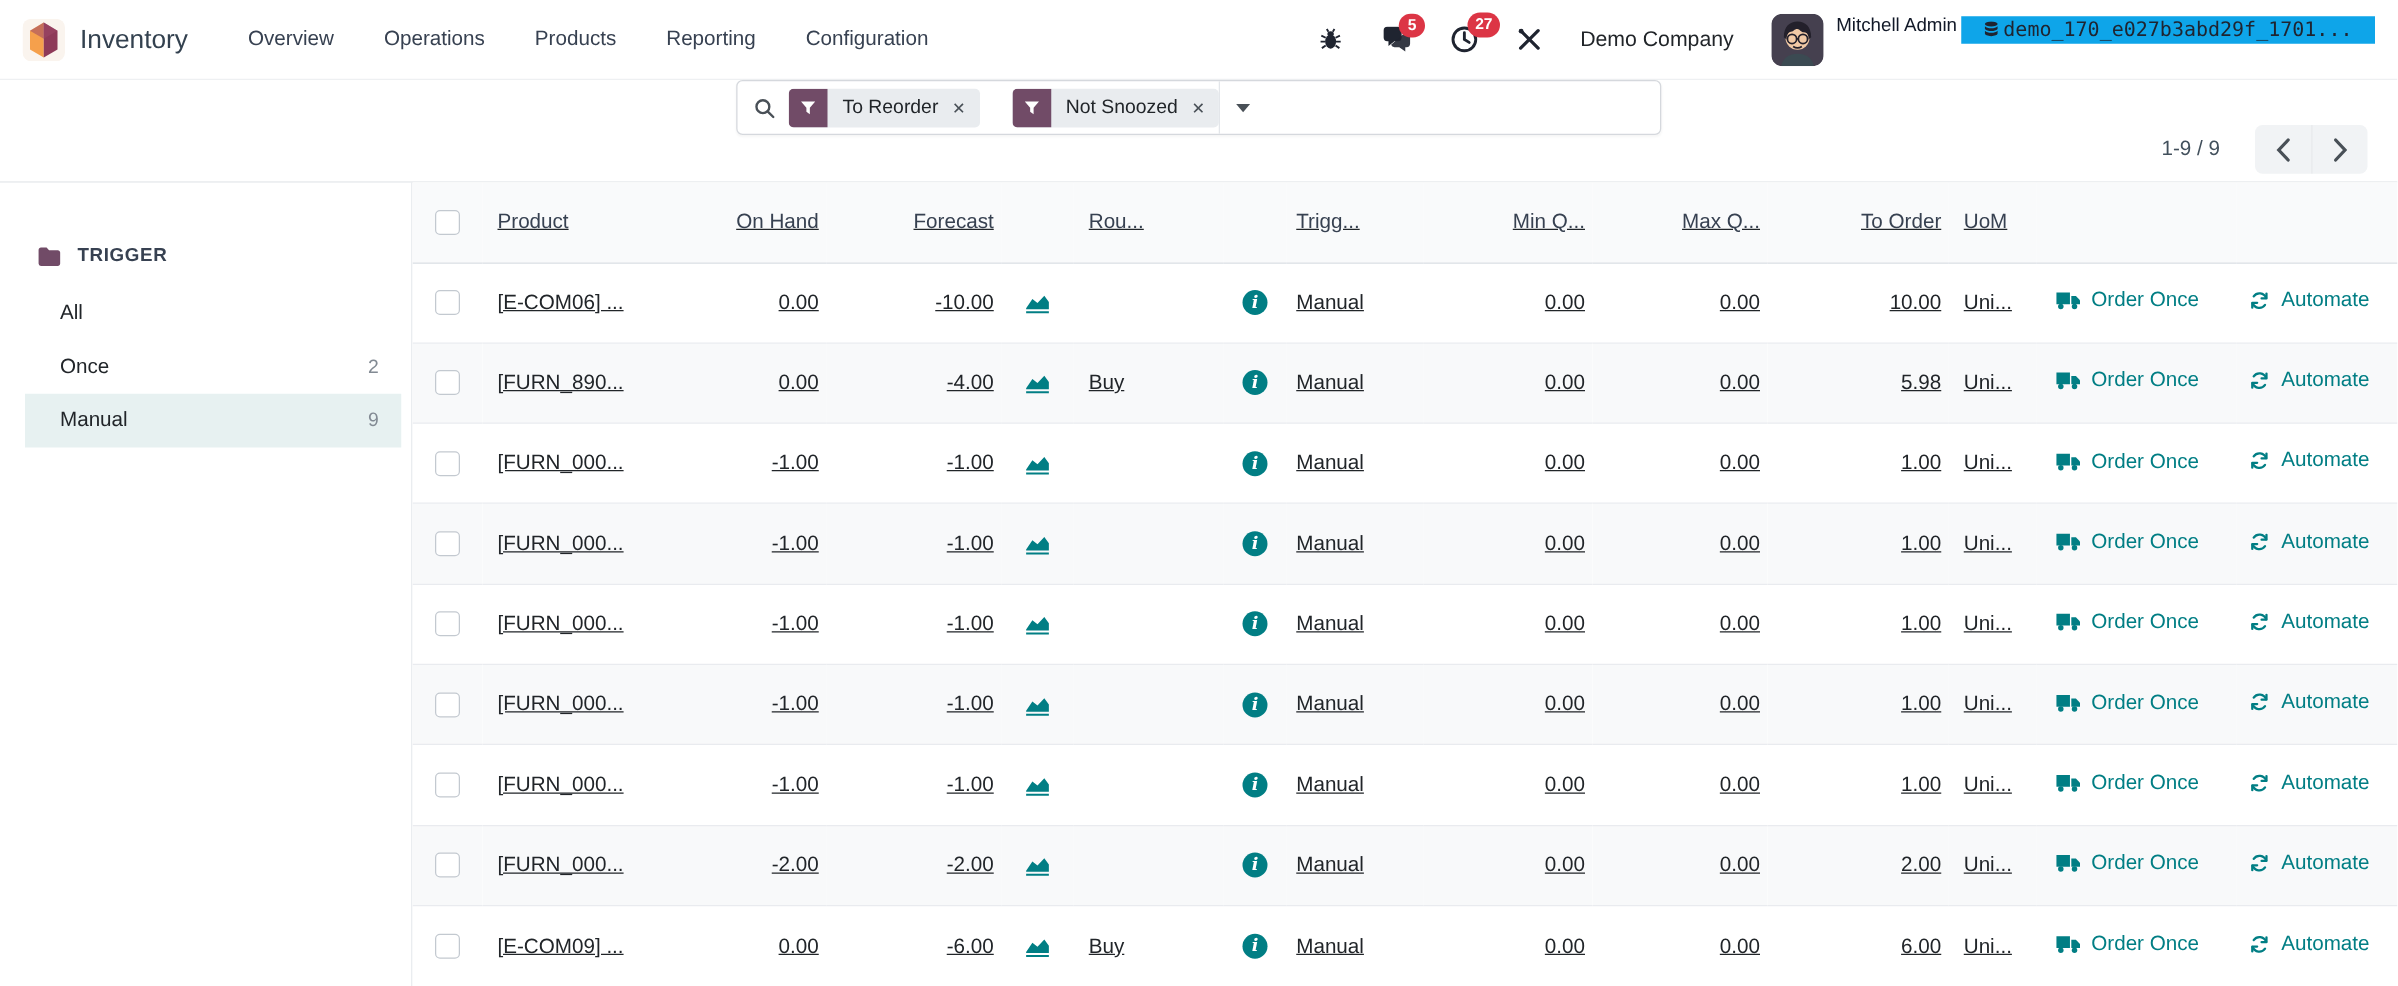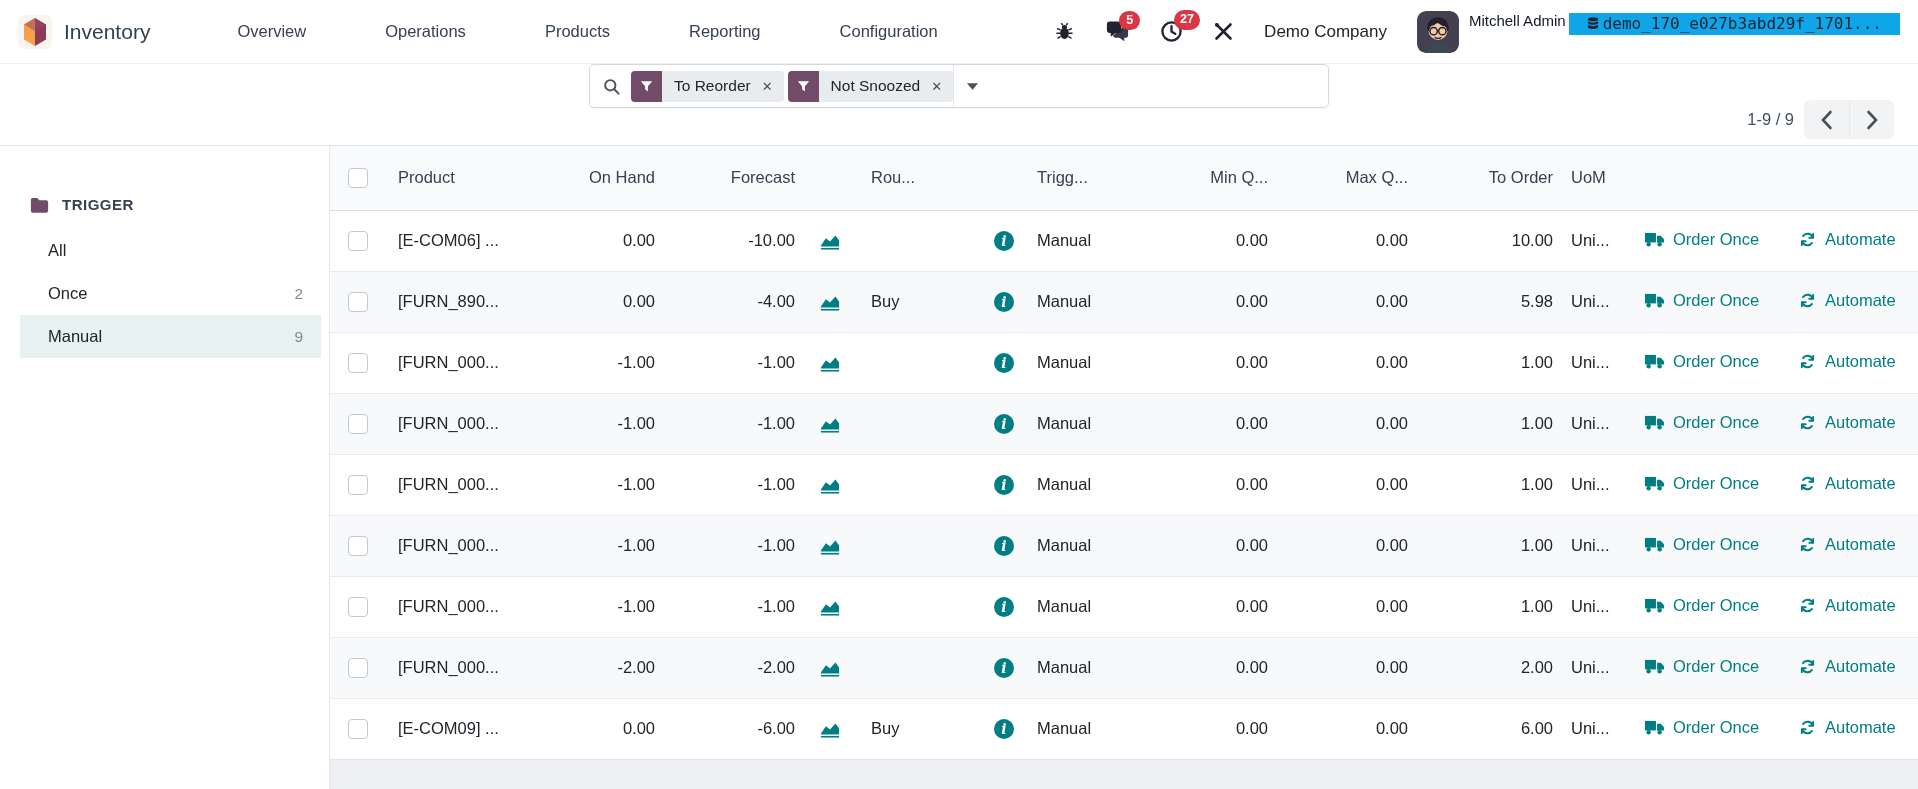--- a/index.html
+++ b/index.html
@@ -5,21 +5,21 @@
   * { margin:0; padding:0; box-sizing:border-box; }
   html,body { width:1918px; height:789px; overflow:hidden; background:#fff;
     font-family:"Liberation Sans", sans-serif; color:#212529; }
 
   
   .navbar { height:64px; display:flex; align-items:center; padding:0 18px;
     border-bottom:1px solid #eef0f2; background:#fff; }
   .app-brand { display:flex; align-items:center; gap:12px; cursor:pointer; }
   .app-name { font-size:21px; font-weight:500; color:#33414f; }
   .nav-menu { display:flex; gap:40px; margin-left:48px; }
-  .nav-item { font-size:16.5px; color:#374151; cursor:pointer;margin-left:39px; }
+  .nav-item { font-size:16.5px; color:#374151; cursor:pointer; }
   .nav-right { margin-left:auto; display:flex; align-items:center; gap:30px; }
   .icon-btn { position:relative; display:flex; align-items:center; cursor:pointer; color:#1f2430; }
   .badge { position:absolute; top:-10px; left:14px; background:#dc3545; color:#fff;
     font-size:12.5px; font-weight:700; border-radius:11px; padding:2px 6px; min-width:21px;
     text-align:center; line-height:1.25; }
   .company-name { font-size:17px; color:#212529; cursor:pointer; }
   .user-block { display:flex; align-items:flex-start; gap:10px; cursor:pointer; }
   .avatar { width:42px; height:42px; border-radius:9px; overflow:hidden; flex-shrink:0; }
   .user-texts { display:flex; flex-direction:row; gap:3px; padding-top:2px; }
   .user-name { font-size:15px; color:#111827; line-height:1; }
@@ -33,53 +33,53 @@
   .cp-left { display:flex; align-items:center; gap:18px; }
   .btn-new { background:#714B67; color:#fff; border:none; border-radius:5px;
     font-size:16px; padding:9px 19px; cursor:pointer; font-family:inherit; }
   .view-title { font-size:22px; color:#111827; font-weight:400; }
   .gear-glyph { font-size:20px; color:#495057; cursor:pointer; line-height:1; }
 
   .search-bar { position:absolute; left:50%; transform:translateX(-50%); width:740px; height:44px;
     border:1px solid #d5d8dd; border-radius:5px; display:flex; align-items:center;
     padding-left:12px; background:#fff; box-shadow:0 1px 2px rgba(0,0,0,.04); }
   .search-glass { color:#495057; margin-right:10px; flex-shrink:0; display:flex; }
-  .chips { display:flex; gap:4px; }
+  .chips { display:flex; gap:26px; }
   .chip { display:flex; align-items:center; background:#e9ecef; border-radius:4px;
     height:31px; overflow:hidden; cursor:pointer; }
   .chip-funnel { width:31px; height:100%; background:#714B67; display:flex;
     align-items:center; justify-content:center; }
   .chip-label { padding:0 11px 0 12px; font-size:15.5px; color:#212529; white-space:nowrap; }
   .chip-close { padding-right:11px; color:#495057; font-size:13px; }
   .search-input { flex:1; border:none; outline:none; font-size:16.5px; margin-left:8px;
     font-family:inherit; color:#212529; min-width:40px; }
   .search-input::placeholder { color:#9aa0a6; }
   .search-caret { width:38px; height:100%; display:flex; align-items:center;
     justify-content:center; border-left:1px solid #e3e6ea; color:#495057; cursor:pointer; }
 
-  .pager { margin-left:auto; display:flex; align-items:center; gap:10px; }
+  .pager { margin-left:auto; display:flex; align-items:center; gap:28px; }
   .pager-text { font-size:16.5px; color:#42505c; }
   .pager-btns { display:flex; background:#f1f3f5; border-radius:6px; overflow:hidden; }
   .pager-btn { width:45px; height:39px; display:flex; align-items:center; justify-content:center;
     background:transparent; border:none; color:#495057; cursor:pointer; }
   .pager-btn + .pager-btn { border-left:1px solid #e7eaec; }
 
   
   .body { display:flex; height:644px; border-top:1px solid #dfe3e8; }
   .sidebar { width:330px; flex-shrink:0; border-right:1px solid #e4e7eb; padding-top:50px; }
   .sidebar-section-header { display:flex; align-items:center; gap:13px; padding-left:30px;
     margin-bottom:16px; }
   .section-label { font-size:15px; font-weight:700; color:#374151; letter-spacing:.5px; }
   .filter-list { list-style:none; padding-left:20px; padding-right:8px; }
   .filter-item { display:flex; align-items:center; height:43px; padding:0 18px 0 28px;
     font-size:16.5px; color:#212529; cursor:pointer; }
   .filter-item.selected { background:#e7f1f1; }
   .filter-count { margin-left:auto; color:#828a93; font-size:15.5px; }
 
-  .content { flex:1; overflow:hidden; display:flex; flex-direction:column; background:#fff; }
+  .content { flex:1; overflow:hidden; display:flex; flex-direction:row; background:#fff;text-decoration:underline; }
   table { border-collapse:collapse; table-layout:fixed; width:1609px; min-width:1609px;
     font-size:16.5px; color:#212529; }
   thead th { height:64px; background:#f9fafb; border-bottom:1px solid #d9dee4;
     font-weight:500; color:#374151; text-align:left; white-space:nowrap; }
   tbody td { height:61px; border-top:1px solid #e9ebef; white-space:nowrap; overflow:hidden; }
   tbody tr:first-child td { border-top:none; }
   tbody tr:nth-child(even) { background:#f8f9fa; }
   .num { text-align:right; padding-right:6px; }
   .c-check { text-align:center; }
   .c-prod { padding-left:12px; }

